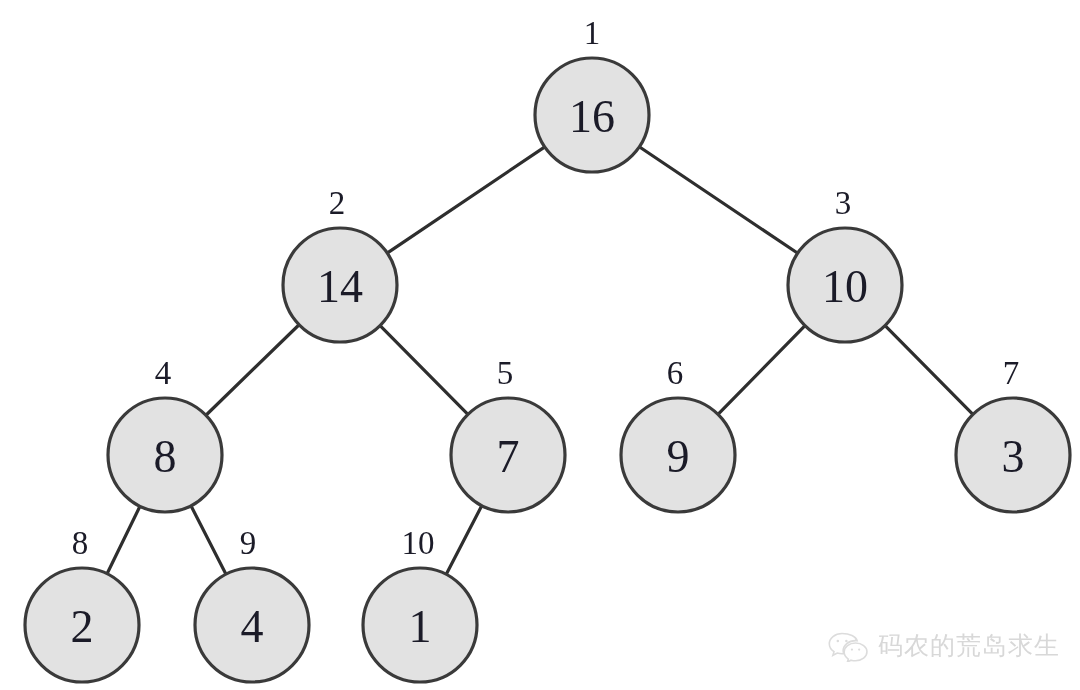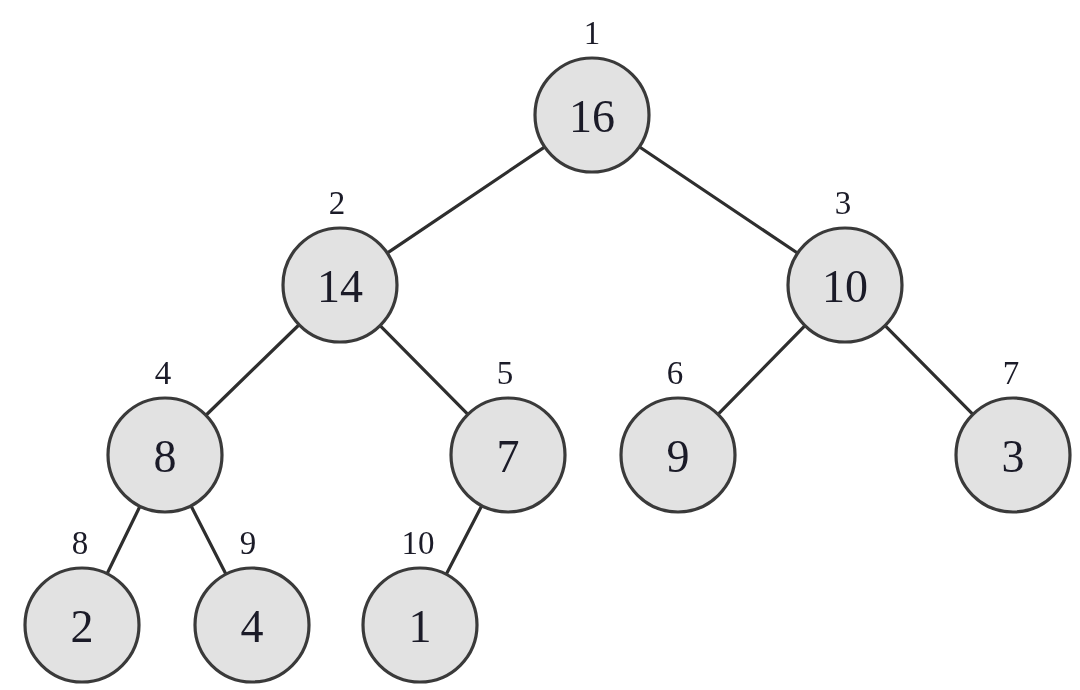--- a/index.html
+++ b/index.html
@@ -137,14 +137,25 @@
           <text x="248" y="543" class="node-index">9</text>
         </g>
         <g>
           <circle cx="420" cy="625" r="57" class="node-circle" fill="#e2e2e2" stroke="#3a3a3a"></circle>
           <text x="420" y="626" class="node-value">1</text>
           <text x="418" y="543" class="node-index">10</text>
         </g>
       </g>
   </svg>
 
+  <div id="watermark">
+    <svg class="wm-logo" viewBox="0 0 64 48" xmlns="http://www.w3.org/2000/svg">
+      <path d="M23 5C12 5 3.5 12 3.5 20.6c0 4.9 2.8 9.2 7.2 12L8.9 38.2l6.7-3.4c2.3.7 4.8 1.1 7.4 1.1.8 0 1.6 0 2.4-.1-.5-1.4-.8-2.9-.8-4.4 0-8.6 8.4-15.6 18.8-15.6.9 0 1.7.1 2.5.2C44.2 9.6 34.6 5 23 5z" fill="none" stroke="#dcdcdc" stroke-width="2.4"></path>
+      <circle cx="16.5" cy="16.5" r="1.9" fill="#dcdcdc"></circle>
+      <circle cx="29.5" cy="16.5" r="1.9" fill="#dcdcdc"></circle>
+      <path d="M43.5 19.5c-9.6 0-17.4 6.2-17.4 13.8 0 4.3 2.5 8.1 6.4 10.6l-1.5 4.6 5.7-2.9c2.1.6 4.4.9 6.8.9 9.6 0 17.4-6.2 17.4-13.8S53.1 19.5 43.5 19.5z" fill="none" stroke="#dcdcdc" stroke-width="2.4"></path>
+      <circle cx="38" cy="29.5" r="1.7" fill="#dcdcdc"></circle>
+      <circle cx="49" cy="29.5" r="1.7" fill="#dcdcdc"></circle>
+    </svg>
+    <span class="wm-text">码农的荒岛求生</span>
+  </div>
 
 </div>
 
 </body></html>

